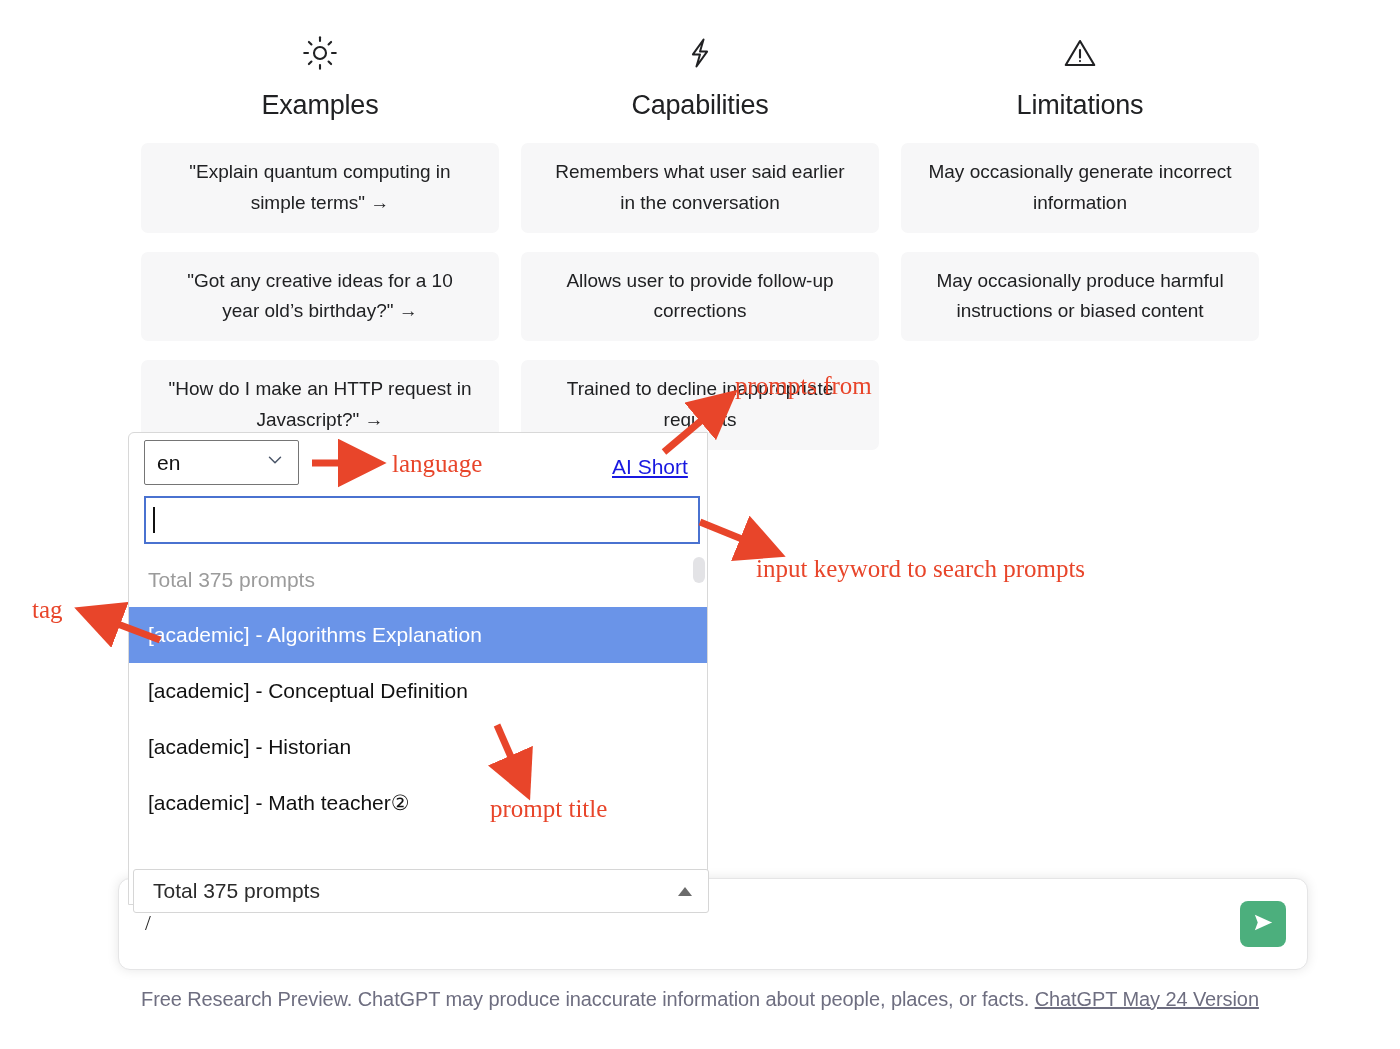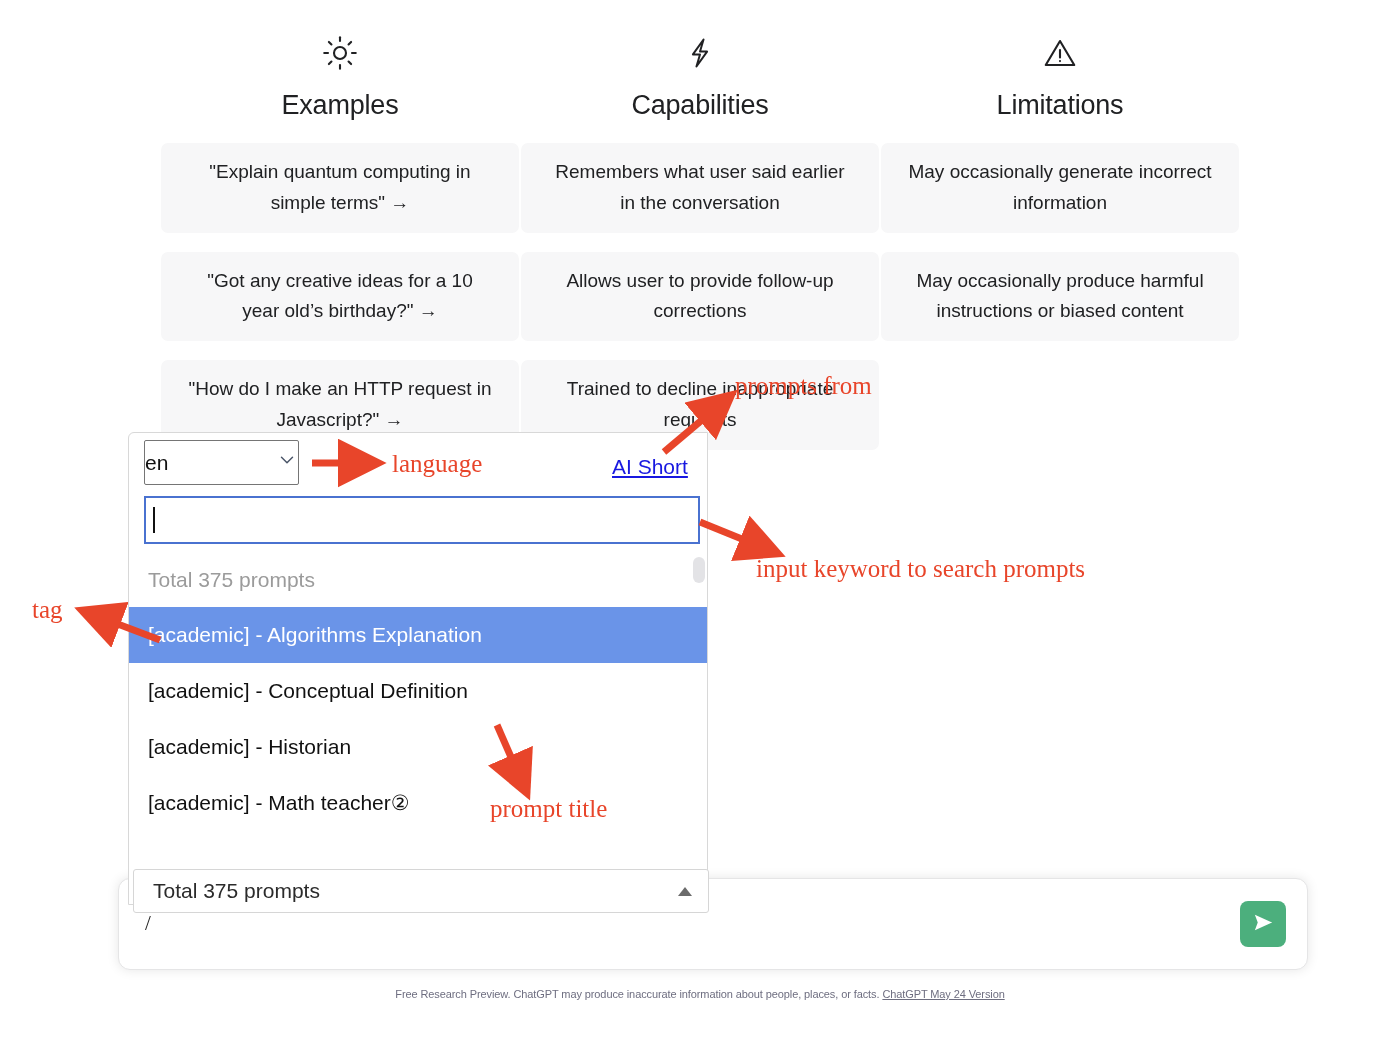--- a/index.html
+++ b/index.html
@@ -17,20 +17,21 @@
     background: #ffffff;
   }
 
   
   .intro {
     position: absolute;
     left: 0; top: 0;
     width: 1400px;
     display: flex;
     justify-content: center;
+    gap: 20px;
     padding: 30px 110px 0 110px;
   }
   .column {
     width: 360px;
     display: flex;
     flex-direction: column;
     align-items: center;
   }
   .col-icon {
     height: 46px;
@@ -98,21 +99,21 @@
     cursor: pointer;
   }
 
   
   .footer {
     position: absolute;
     left: 0;
     top: 988px;
     width: 1400px;
     text-align: center;
-    font-size: 11px;
+    font-size: 20px;
     color: #6e6e80;
     letter-spacing: -0.1px;
   }
   .footer a {
     color: #6e6e80;
     text-decoration: underline;
   }
 
   
   .prompt-panel {
@@ -130,21 +131,21 @@
     position: absolute;
     left: 144px;
     top: 440px;
     width: 155px;
     height: 45px;
     border: 1px solid #757575;
     background: #ffffff;
     border-radius: 2px;
     display: flex;
     align-items: center;
-    padding: 0 0;
+    padding: 0 12px;
     font-size: 21px;
     color: #111;
     z-index: 32;
     justify-content: space-between;
     cursor: pointer;
   }
   .chev {
     color: #4a5568;
   }
   .ai-short-link {

